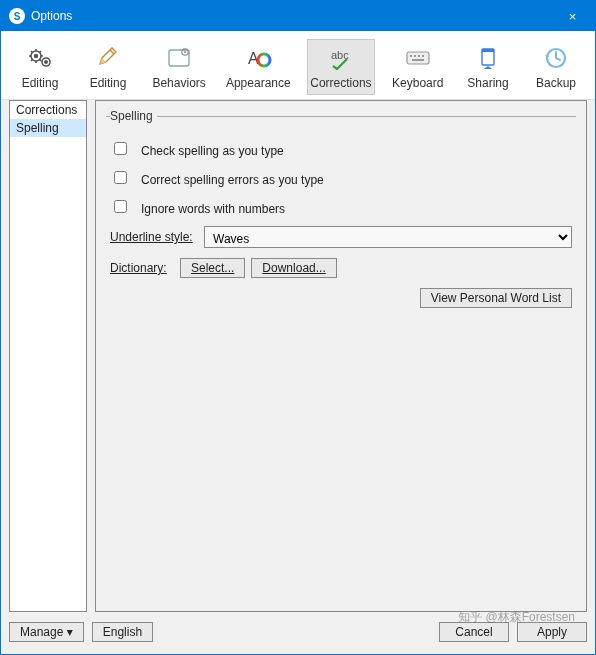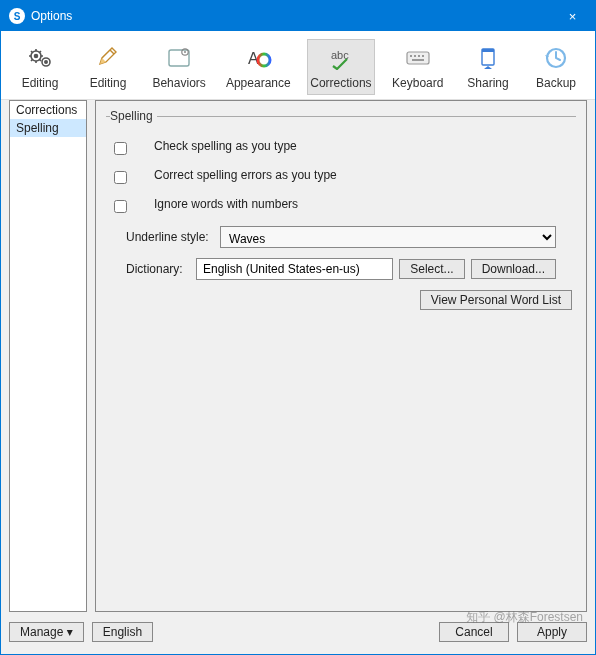--- a/index.html
+++ b/index.html
@@ -13,32 +13,32 @@
 .tool-item { display: flex; flex-direction: column; align-items: center; padding: 4px 6px; cursor: pointer; font-size: 12px; color: #333; min-width: 54px; border: 1px solid transparent; }
 .tool-item.active { background: #e5e5e5; border: 1px solid #c8c8c8; }
 .tool-item .icon { width: 32px; height: 28px; display: flex; align-items: center; justify-content: center; margin-bottom: 4px; }
 .body { flex: 1; display: flex; padding: 0 8px 6px 8px; gap: 8px; background: #f0f0f0; min-height: 0; }
 .sidebar { width: 78px; background: #fff; border: 1px solid #888; font-size: 12px; overflow: auto; }
 .sidebar-item { padding: 2px 6px; cursor: pointer; color: #222; }
 .sidebar-item.selected { background: #cde8ff; }
 .content { flex: 1; background: #f0f0f0; border: 1px solid #888; padding: 8px 10px; font-size: 12px; color: #222; }
 fieldset.group { border: none; border-top: 1px solid #aaa; margin: 0; padding: 10px 4px 0 4px; }
 fieldset.group legend { padding: 0 4px 0 0; font-size: 12px; color: #333; }
-.check-row { display: flex; align-items: flex-start; gap: 24px; margin: 6px 0 10px 0; }
+.check-row { display: flex; align-items: flex-end; gap: 11px; margin: 6px 0 10px 0; }
 .check-row input[type=checkbox] { width: 13px; height: 13px; }
-.form-row { display: flex; align-items: center; gap: 6px; margin: 10px 16px; }
+.form-row { display: flex; align-items: center; gap: 6px; margin: 10px 0; text-decoration: underline; }
 .form-row label { min-width: 88px; }
 .form-row.narrow label { min-width: 64px; }
 select.wide { flex: 1; height: 22px; border: 1px solid #888; background: #f8f8f8; font-size: 12px; padding: 4px 4px; }
 input.text { flex: 1; height: 22px; border: 1px solid #888; background: #fff; font-size: 12px; padding: 0 6px; }
 .btn { height: 20px; padding: 0 10px; border: 1px solid #888; background: #e9e9e9; font-size: 12px; cursor: pointer; color: #222; }
 .right-row { display: flex; justify-content: flex-end; gap: 6px; margin-top: 10px; }
 .footer { height: 36px; padding: 4px 8px 6px; display: flex; align-items: flex-start; gap: 8px; background: #f0f0f0; }
 .footer .spacer { flex: 1; }
-.watermark { position: absolute; right: 12px; bottom: 28px; font-size: 12px; color: rgba(100,100,100,0.55); pointer-events: none; margin-top: 20px; }
+.watermark { position: absolute; right: 20px; bottom: 28px; font-size: 12px; color: rgba(100,100,100,0.55); pointer-events: none; margin-top: 20px; }
 .rel { position: relative; }
 </style>
 </head>
 <body>
 
 <div class="window rel">
   <div class="titlebar">
     <div class="app-icon">S</div>
     <span>Options</span>
     <div class="spacer"></div>
@@ -167,21 +167,20 @@
 
         <div class="form-row">
           <label>Underline style:</label>
           <select class="wide">
             <option>Waves</option>
           </select>
         </div>
 
         <div class="form-row narrow">
           <label>Dictionary:</label>
-          <input class="text" value="English (United States-en-us)" style="">
           <button class="btn">Select...</button>
           <button class="btn">Download...</button>
         </div>
 
         <div class="right-row">
           <button class="btn">View Personal Word List</button>
         </div>
       </fieldset>
     </div>
   </div>

